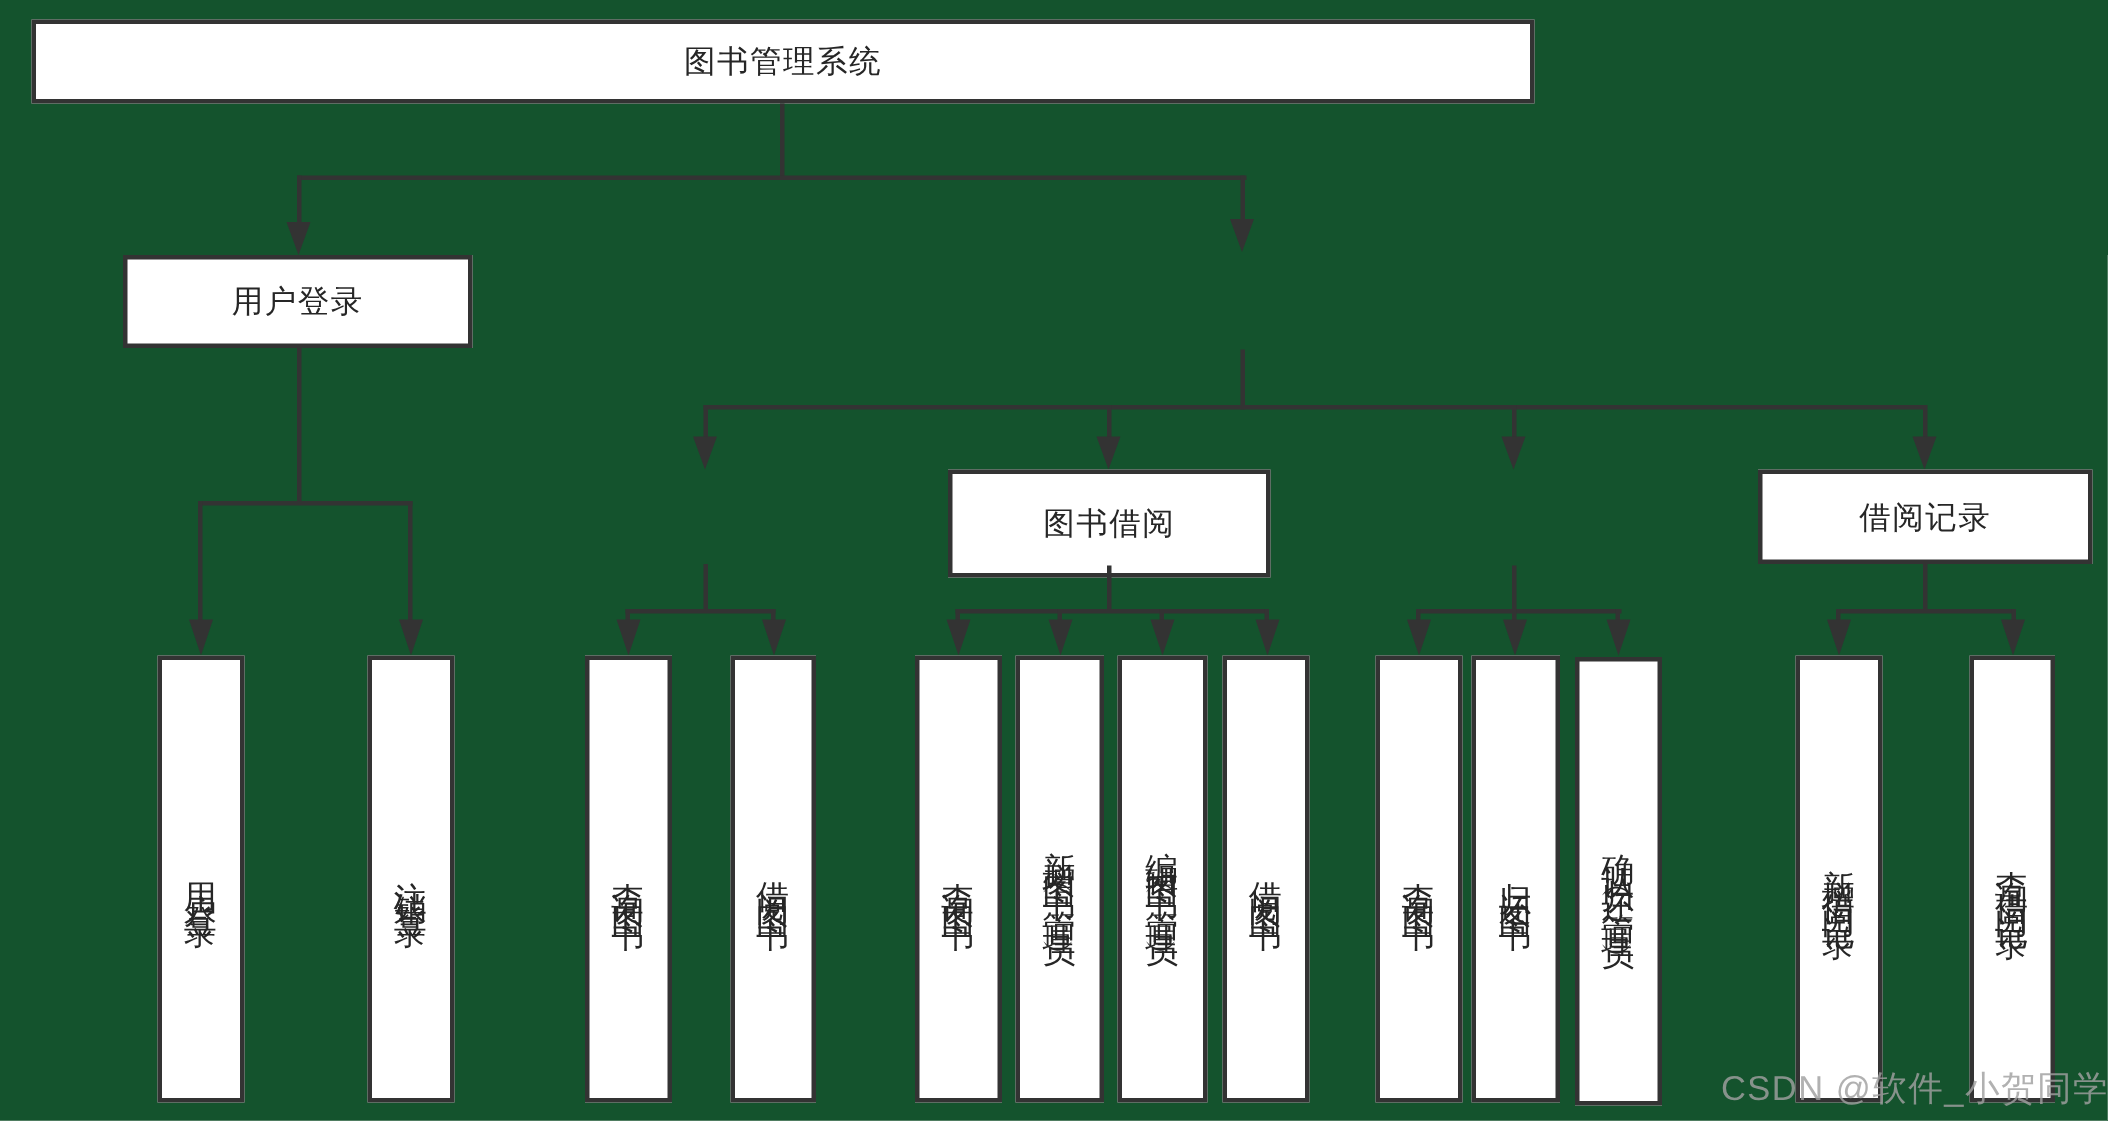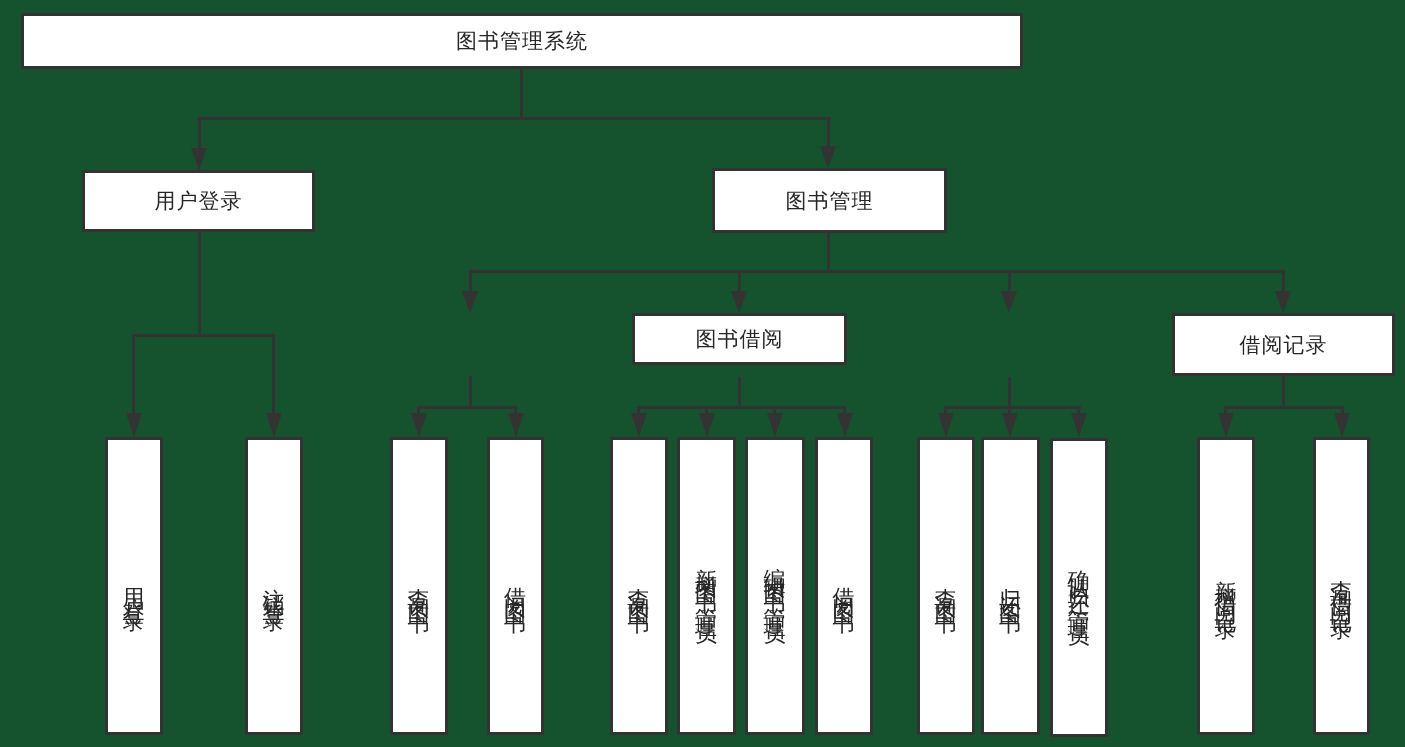--- a/index.html
+++ b/index.html
@@ -69,43 +69,40 @@
   <div class="vline" style="left:520px; top:69px; width:3px; height:49px;"></div>
   <div class="hline" style="left:198px; top:117px; width:633px; height:3px;"></div>
   <div class="vline" style="left:198px; top:117px; width:3px; height:32px;"></div>
   <div class="arrow" style="left:191px; top:148px;"></div>
   <div class="vline" style="left:827px; top:117px; width:3px; height:30px;"></div>
   <div class="arrow" style="left:820px; top:146px;"></div>
 
   <div class="box" style="left:82px; top:170px; width:233px; height:62px;">
     <span>用户登录</span>
   </div>
-  <div class="box" style="left:712px; top:168px; width:235px; height:65px;">
-    <span>图书管理</span>
-  </div>
 
   <div class="vline" style="left:198px; top:232px; width:3px; height:104px;"></div>
   <div class="hline" style="left:132px; top:334px; width:143px; height:3px;"></div>
   <div class="vline" style="left:132px; top:334px; width:3px; height:80px;"></div>
   <div class="arrow big" style="left:126px; top:413px;"></div>
   <div class="vline" style="left:272px; top:334px; width:3px; height:80px;"></div>
   <div class="arrow big" style="left:266px; top:413px;"></div>
 
   <div class="vline" style="left:827px; top:233px; width:3px; height:40px;"></div>
   <div class="hline" style="left:469px; top:270px; width:814px; height:3px;"></div>
   <div class="vline" style="left:469px; top:270px; width:3px; height:25px;"></div>
   <div class="arrow" style="left:462px; top:291px;"></div>
   <div class="vline" style="left:738px; top:270px; width:3px; height:25px;"></div>
   <div class="arrow" style="left:731px; top:291px;"></div>
   <div class="vline" style="left:1008px; top:270px; width:3px; height:25px;"></div>
   <div class="arrow" style="left:1001px; top:291px;"></div>
   <div class="vline" style="left:1282px; top:270px; width:3px; height:25px;"></div>
   <div class="arrow" style="left:1275px; top:291px;"></div>
 
-  <div class="box" style="left:632px; top:313px; width:215px; height:52px;">
+  <div class="box" style="left:632px; top:313px; width:215px; height:72px;">
     <span>图书借阅</span>
   </div>
   <div class="box" style="left:1172px; top:313px; width:223px; height:63px;">
     <span>借阅记录</span>
   </div>
 
   <div class="vline" style="left:469px; top:376px; width:3px; height:31px;"></div>
   <div class="hline" style="left:417px; top:406px; width:100px; height:3px;"></div>
   <div class="vline" style="left:417px; top:406px; width:3px; height:10px;"></div>
   <div class="arrow big" style="left:411px; top:413px;"></div>
@@ -176,14 +173,15 @@
     <span class="vtext">确认归还（管理员）</span>
   </div>
 
   <div class="box vbox" style="left:1197px; top:437px; width:58px; height:298px;">
     <span class="vtext">新增借阅记录</span>
   </div>
   <div class="box vbox" style="left:1313px; top:437px; width:57px; height:298px;">
     <span class="vtext">查询借阅记录</span>
   </div>
 
+  <div class="watermark">CSDN @软件_小贺同学</div>
 
 </div>
 
 </body></html>

